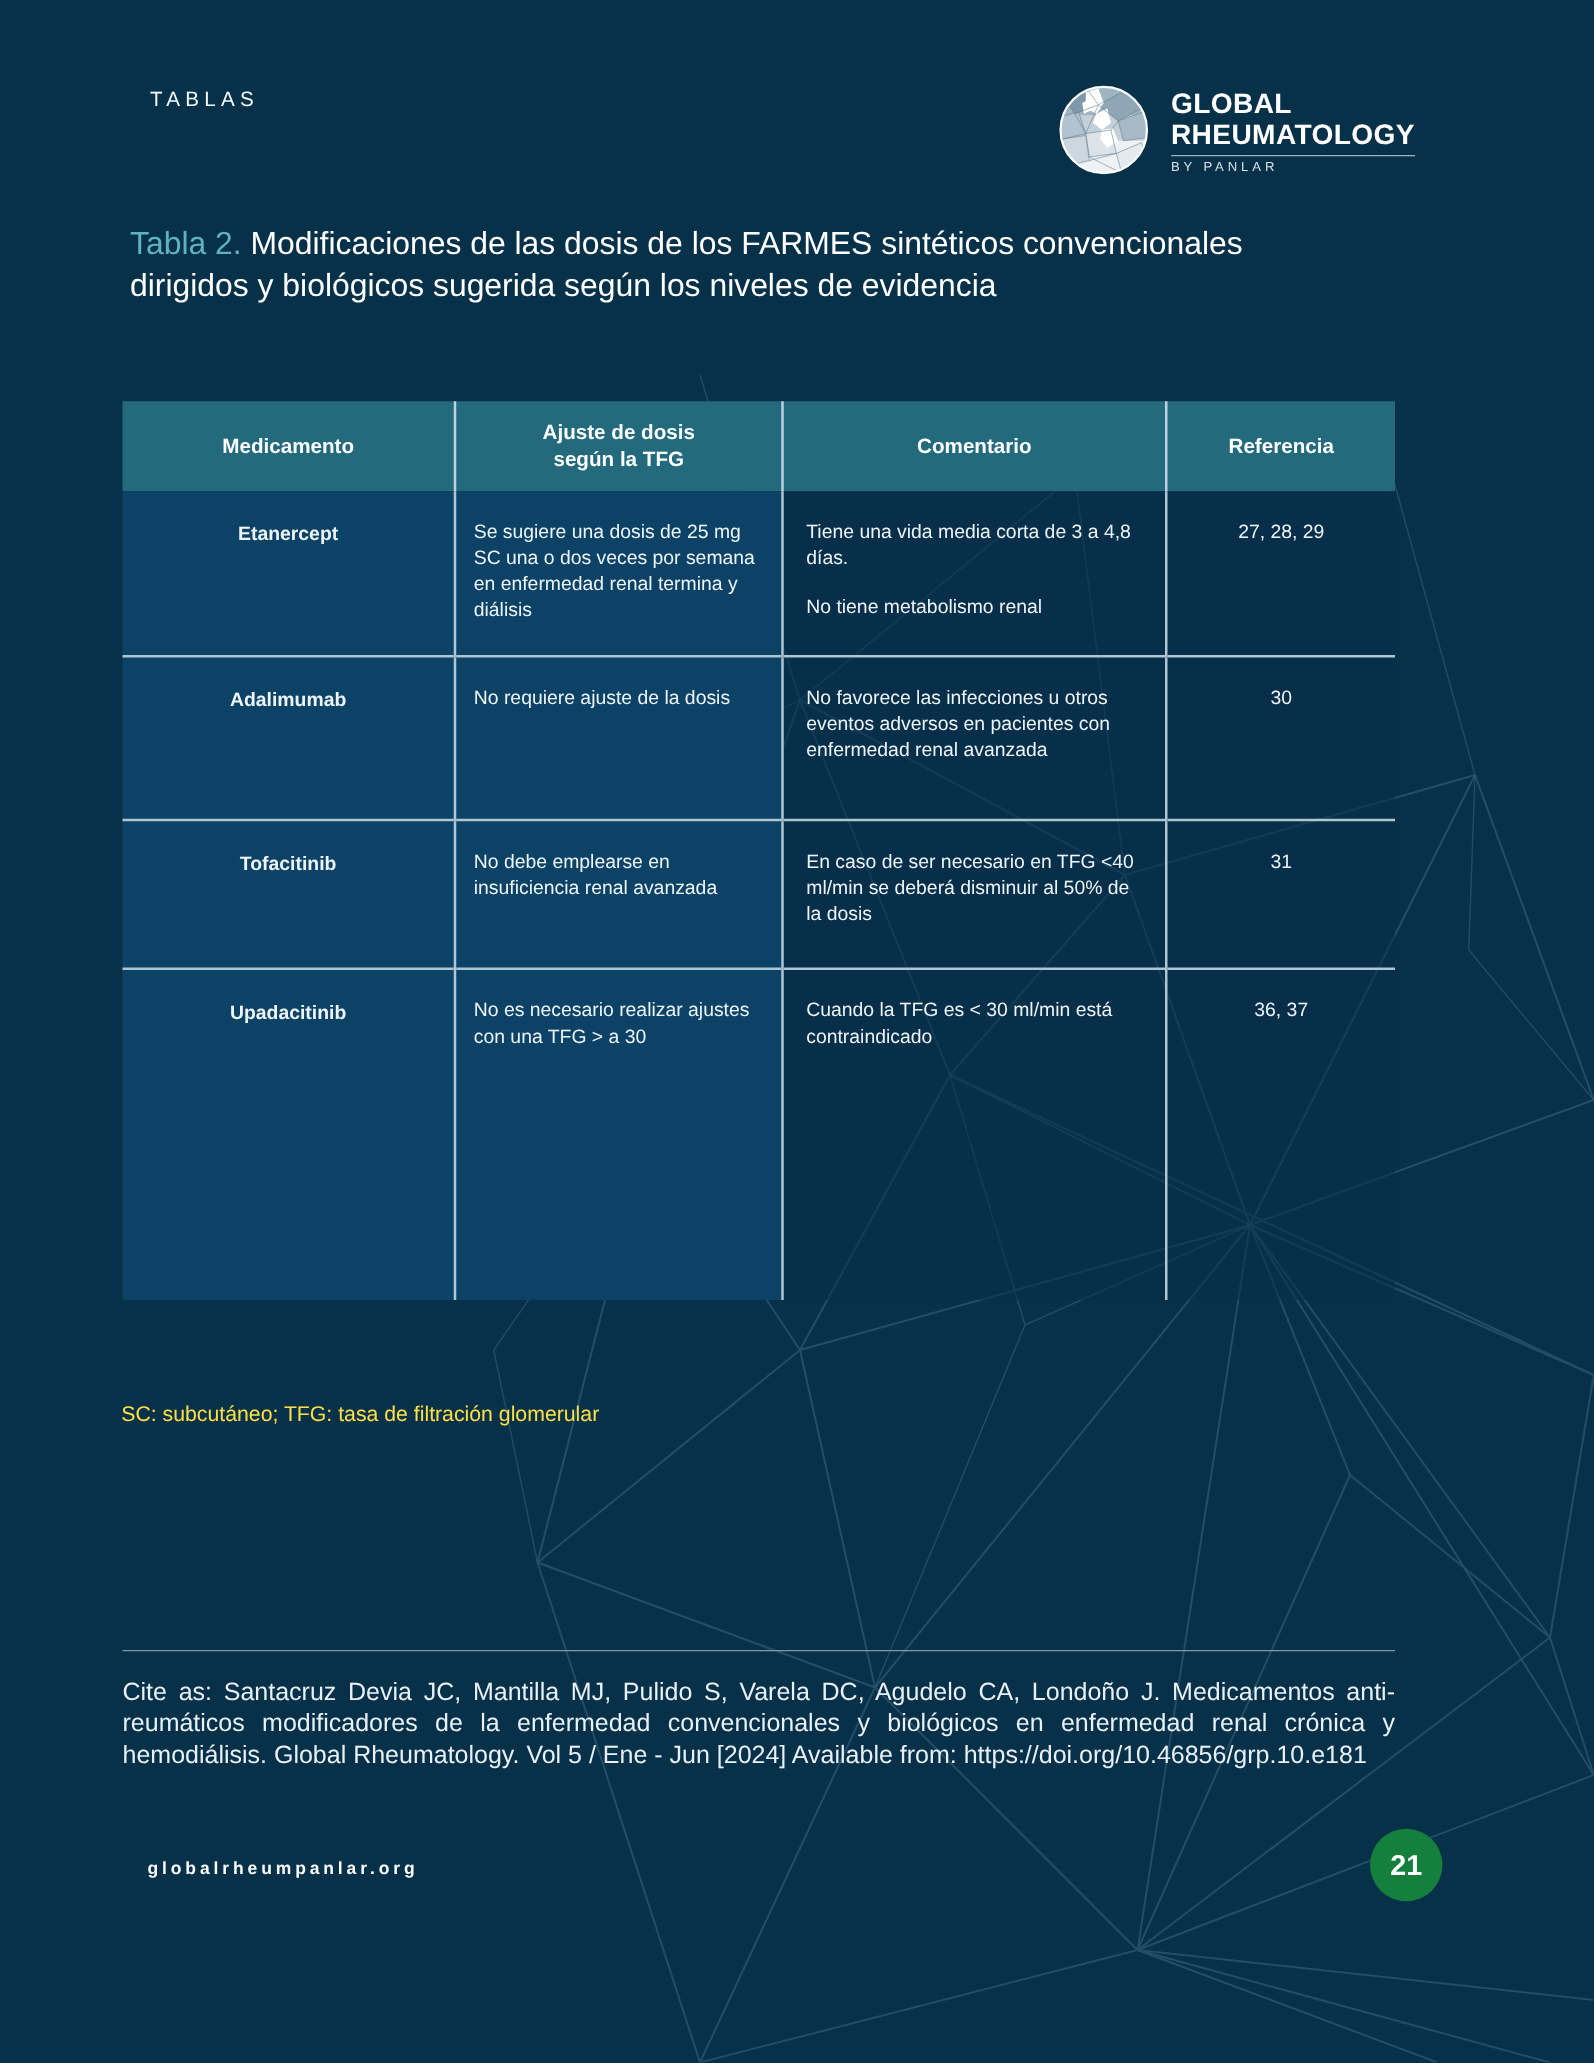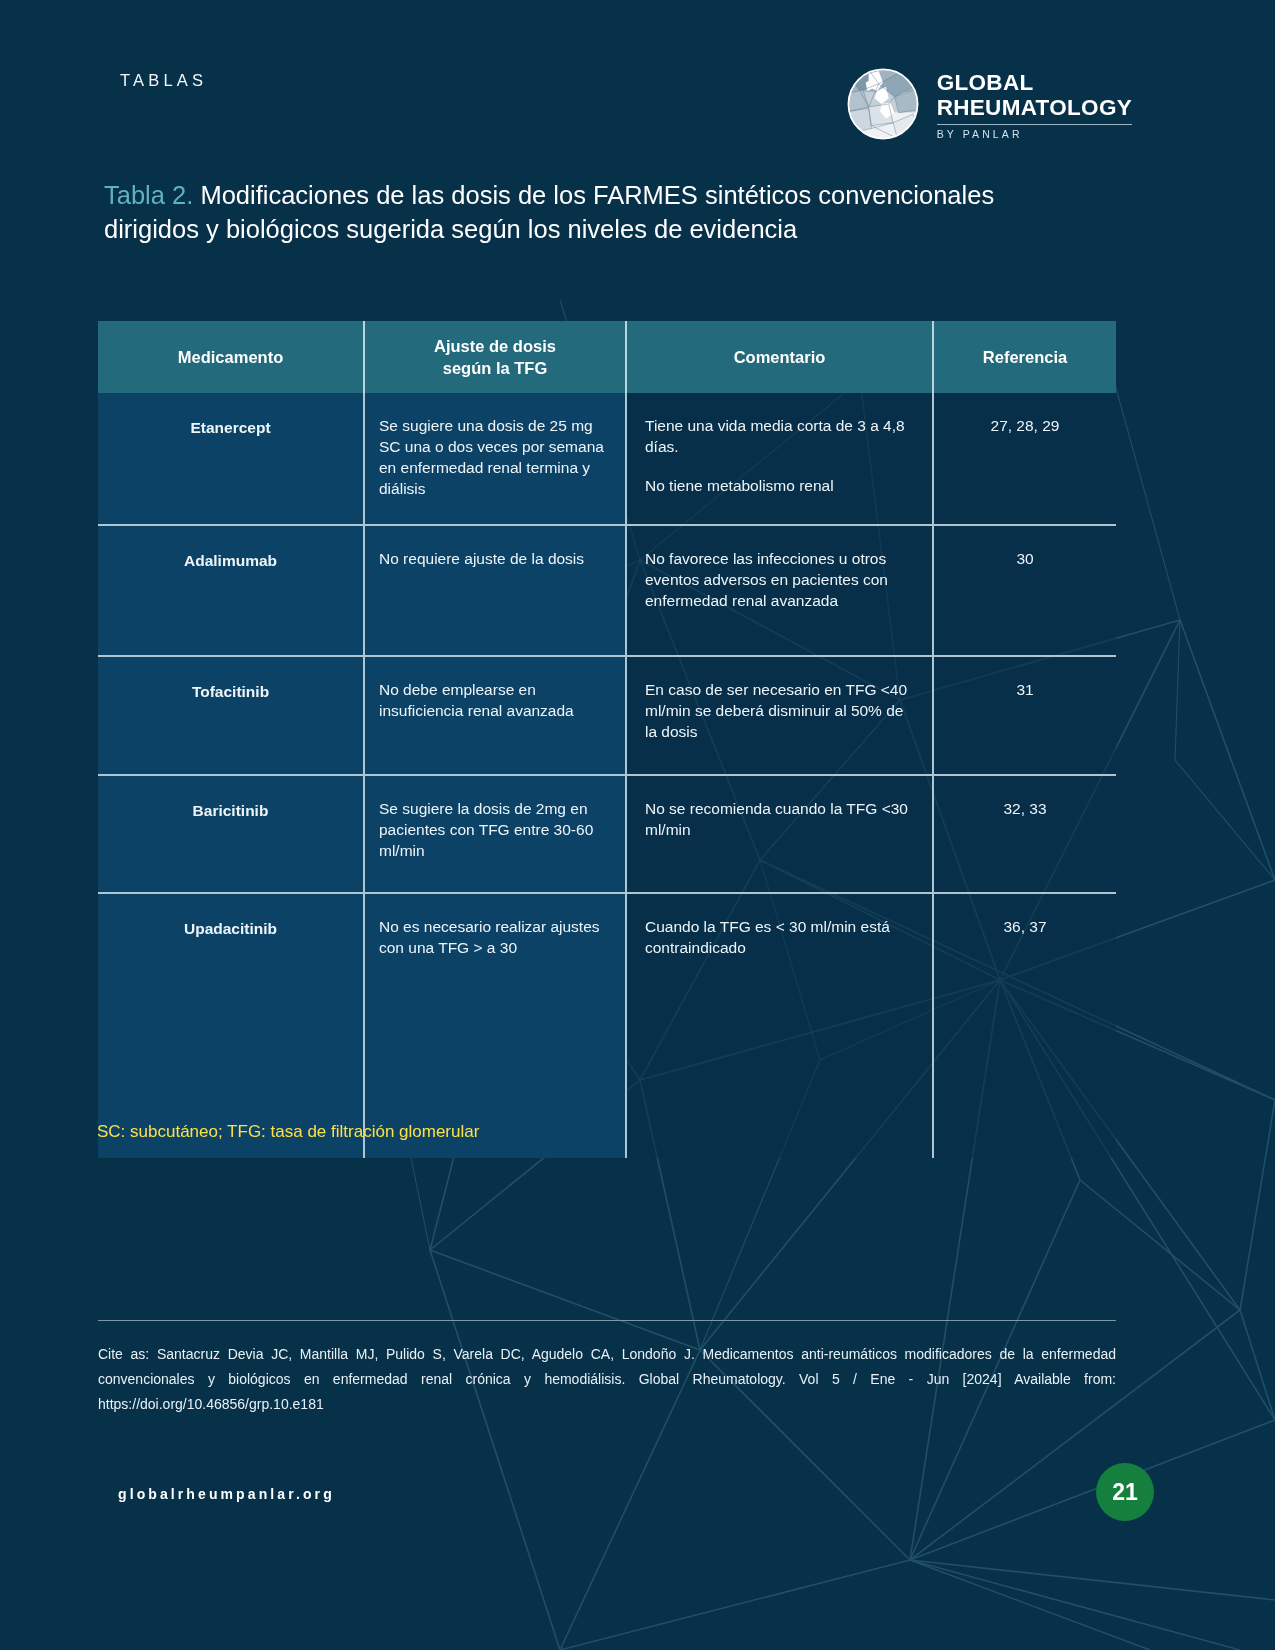--- a/index.html
+++ b/index.html
@@ -182,21 +182,21 @@
     top: 1320px;
     width: 1018px;
     height: 1px;
     background: #7d98a9;
   }
   .citation {
     position: absolute;
     left: 98px;
     top: 1342px;
     width: 1018px;
-    font-size: 14px;
+    font-size: 20px;
     line-height: 25px;
     color: #e9f1f6;
     text-align: justify;
   }
 
   
   .site-url {
     position: absolute;
     left: 118px;
     top: 1486px;
@@ -404,36 +404,20 @@
         <td class="col-comment">
           <div class="cell-pad">
             <p class="cell-p">En caso de ser necesario en TFG &lt;40 ml/min se deberá disminuir al 50% de la dosis</p>
           </div>
         </td>
         <td class="col-ref">
           <div class="cell-pad-ref">31</div>
         </td>
       </tr>
 
-      <tr style="height:118px">
-        <td class="col-med">
-          <div class="cell-med">Baricitinib</div>
-        </td>
-        <td class="col-dose">
-          <div class="cell-pad-mid">Se sugiere la dosis de 2mg en pacientes con TFG entre 30-60 ml/min</div>
-        </td>
-        <td class="col-comment">
-          <div class="cell-pad">
-            <p class="cell-p">No se recomienda cuando la TFG &lt;30 ml/min</p>
-          </div>
-        </td>
-        <td class="col-ref">
-          <div class="cell-pad-ref">32, 33</div>
-        </td>
-      </tr>
 
       <tr style="height:265px">
         <td class="col-med">
           <div class="cell-med">Upadacitinib</div>
         </td>
         <td class="col-dose">
           <div class="cell-pad-mid">No es necesario realizar ajustes con una TFG &gt; a 30</div>
         </td>
         <td class="col-comment">
           <div class="cell-pad">

